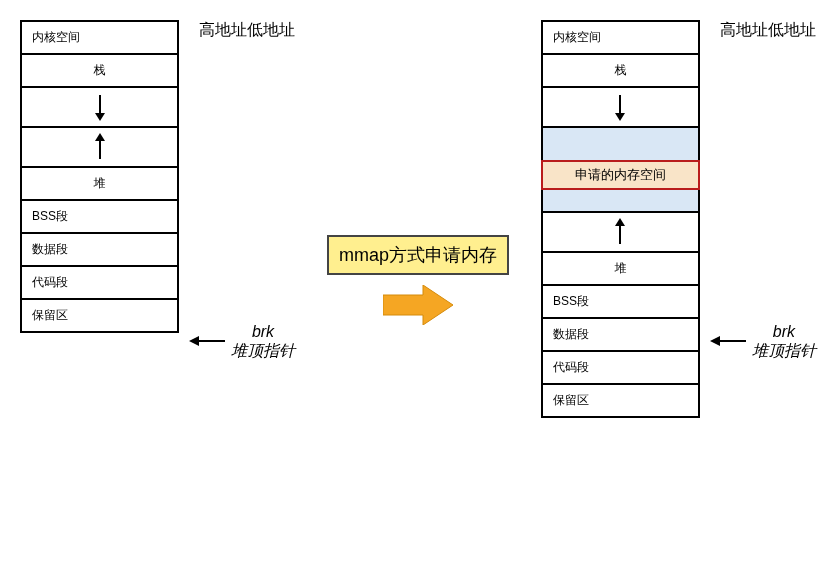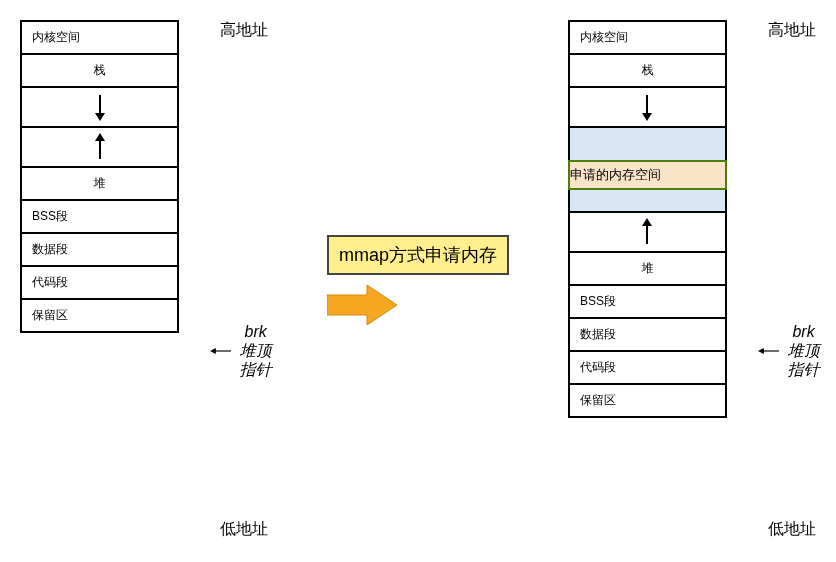--- a/index.html
+++ b/index.html
@@ -52,37 +52,35 @@
     justify-content:center;
     font-size: 14px;
     padding:0;
   }
   .mapping-inner {
     display:flex; flex-direction:column; align-items:stretch; justify-content:center;
     width:100%; height:100%;
   }
   .req-space {
     background:#f9e4c8;
-    border:2px solid #4d7c0f;
+    border:2px solid #b91c1c;
     margin:12px -2px;
     padding:4px 0;
     font-size:13px;
-    text-align:left;
+    text-align:center;
   }
   .gap-top { flex:0.7; }
   .gap-bot { flex:0.3; }
   .side-labels {
     display:flex;
-    flex-direction:column;
     justify-content:space-between;
     padding-left:20px;
     height: 520px;
     font-size:16px;
     position:relative;
-    margin-left:21px;
   }
   .side-label {
     white-space:nowrap;
   }
   .brk-label {
     position:absolute;
     top: 302px;
     left: 10px;
     display:flex;
     align-items:center;
@@ -92,21 +90,21 @@
     text-align:center;
     line-height:1.2;
     font-size:16px;
     font-style:italic;
   }
 
   
   .center-block {
     display:flex;
     flex-direction:column;
-    align-items:flex-start;
+    align-items:center;
     gap:10px;
     margin: 0 10px;
   }
   .mmap-label {
     background:#ffef8f;
     border:2px solid #444;
     padding:6px 10px;
     font-size:18px;
     white-space:nowrap;
   }

